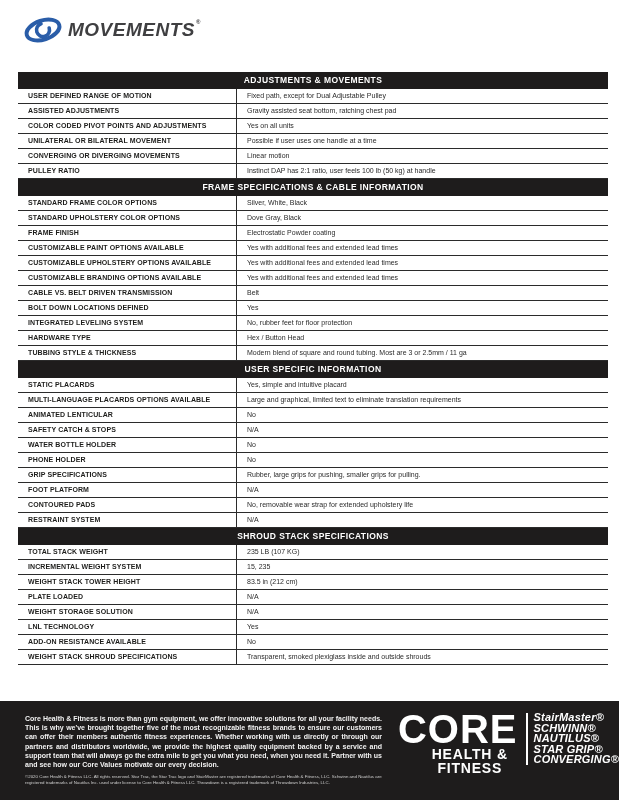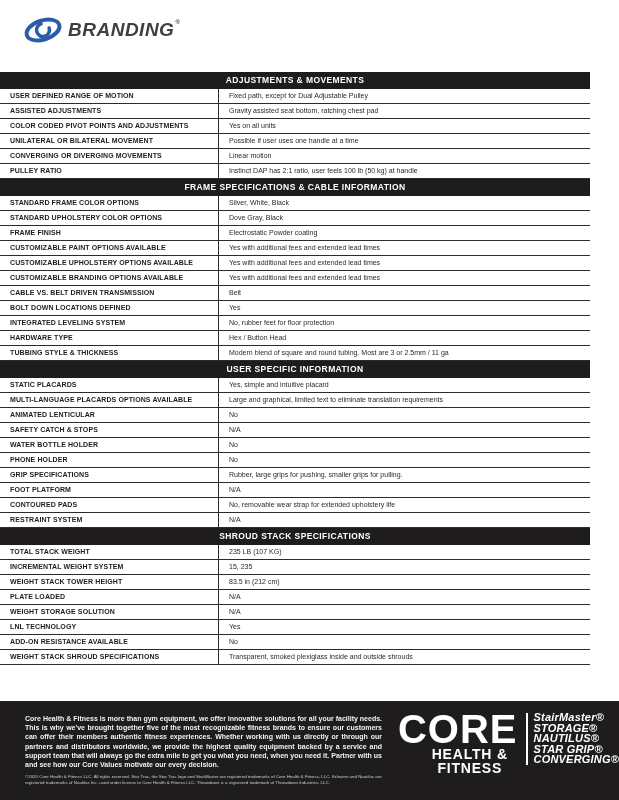--- a/index.html
+++ b/index.html
@@ -6,21 +6,21 @@
   body{
     width:619px;height:800px;position:relative;background:#ffffff;
     font-family:"Liberation Sans", sans-serif;color:#1d1d1b;overflow:hidden;
   }
   
   .logo{position:absolute;top:16px;left:22px;display:flex;align-items:center;gap:4px;}
   .logo svg{display:block;}
   .logo-text{font-size:19px;font-weight:bold;font-style:italic;letter-spacing:.5px;color:#3f3f41;}
   .logo-reg{font-size:6px;color:#3f3f41;vertical-align:top;margin-left:1px;font-style:normal;}
   
-  .spec-table{position:absolute;top:72px;left:0;width:590px;}
+  .spec-table{position:absolute;top:72px;left:18px;width:590px;}
   .section-header{
     background:#1e1c1c;color:#ffffff;text-align:center;
     font-size:8.5px;font-weight:bold;letter-spacing:.4px;
     height:17px;line-height:17px;
   }
   .spec-row{display:flex;border-bottom:1px solid #2b2b2b;align-items:stretch;}
   .spec-label{
     width:218px;flex:0 0 218px;box-sizing:border-box;
     padding:3px 6px 3px 10px;font-size:7px;font-weight:bold;line-height:8px;
     letter-spacing:.1px;
@@ -51,21 +51,21 @@
 
 <div class="logo">
   <span>
     <svg width="42" height="28" viewBox="0 0 42 28">
       <g transform="rotate(-18 21 14)">
         <ellipse cx="21" cy="14" rx="17" ry="9.5" fill="none" stroke="#2a5da8" stroke-width="4"></ellipse>
         <path d="M21 7.5 a6.5 6.5 0 1 0 6.5 6.5" fill="none" stroke="#2a5da8" stroke-width="3.6" stroke-linecap="round"></path>
       </g>
     </svg>
   </span>
-  <span class="logo-text"><span>BRANDING</span><span class="logo-reg">®</span></span>
+  <span class="logo-text"><span>MOVEMENTS</span><span class="logo-reg">®</span></span>
 </div>
 
 <div class="spec-table">
     <div class="section-header">ADJUSTMENTS &amp; MOVEMENTS</div>
     <div class="spec-row">
       <div class="spec-label">USER DEFINED RANGE OF MOTION</div>
       <div class="spec-value">Fixed path, except for Dual Adjustable Pulley</div>
     </div>
     <div class="spec-row">
       <div class="spec-label">ASSISTED ADJUSTMENTS</div>
@@ -214,19 +214,19 @@
     <div class="footer-legal">©2020 Core Health &amp; Fitness LLC. All rights reserved. Star Trac, the Star Trac logo and StairMaster are registered trademarks of Core Health &amp; Fitness, LLC. Schwinn and Nautilus are registered trademarks of Nautilus Inc. used under license to Core Health &amp; Fitness LLC. Throwdown is a registered trademark of Throwdown Industries, LLC.</div>
   </div>
   <div class="footer-right">
     <div class="core-logo">
       <div class="core-line1">CORE</div>
       <div class="core-line2">HEALTH &amp; FITNESS</div>
     </div>
     <div class="core-divider"></div>
     <div class="brand-list">
         <div class="brand-item">StairMaster®</div>
-        <div class="brand-item">STORAGE®</div>
+        <div class="brand-item">SCHWINN®</div>
         <div class="brand-item">NAUTILUS®</div>
         <div class="brand-item">STAR GRIP®</div>
         <div class="brand-item">CONVERGING®</div>
       </div>
   </div>
 </div>
 
 </body></html>

